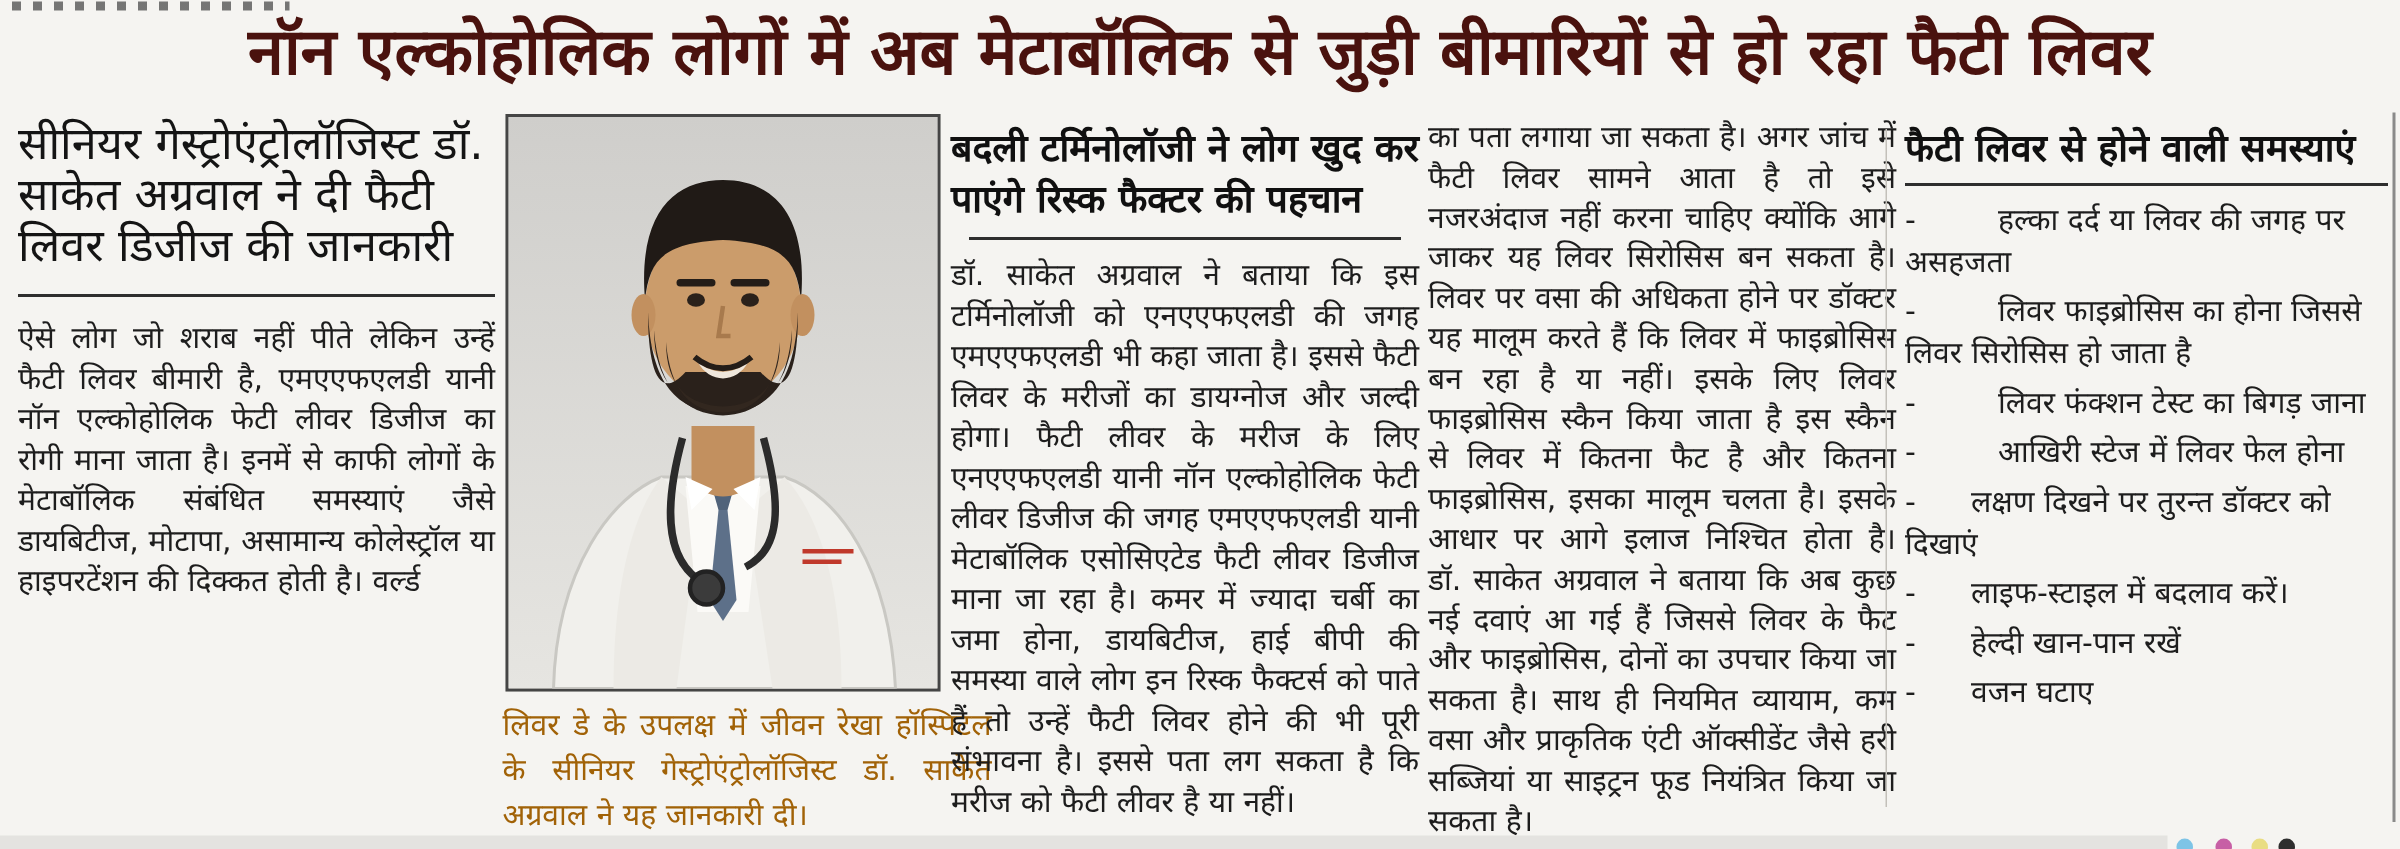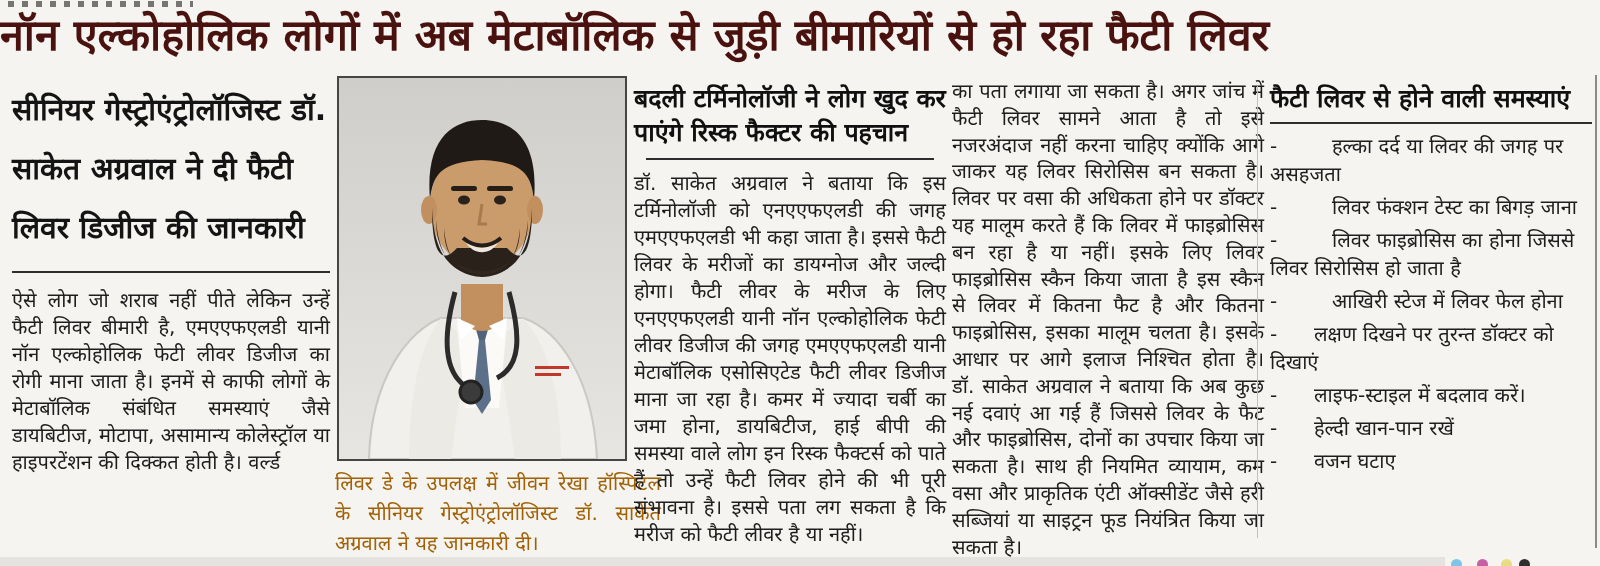--- a/index.html
+++ b/index.html
@@ -9,26 +9,26 @@
     font-family:"DejaVu Sans", sans-serif;
     color:#1b1b1b;
   }
   .crop-marks{
     position:absolute;left:8px;top:1px;width:185px;height:6px;
     background:repeating-linear-gradient(90deg,#4b4b4b 0 6px,transparent 6px 14px);
     opacity:.75;
   }
   .headline{
     position:absolute;top:4px;left:0;width:1600px;
-    text-align:left;font-weight:bold;font-size:43px;line-height:62px;
+    text-align:center;font-weight:bold;font-size:43px;line-height:62px;
     white-space:nowrap;color:#4a120e;
   }
   
   .col-left{position:absolute;left:12px;top:80px;width:318px;}
-  .col-left .subhead{font-size:30px;font-weight:bold;line-height:59px;color:#141414;}
+  .col-left .subhead{font-size:30px;font-weight:normal;line-height:34px;color:#141414;}
   .col-left .rule{border-top:2px solid #2e2e2e;margin-top:14px;margin-bottom:14px;width:100%;}
   .body-text{font-size:20px;line-height:27px;text-align:justify;color:#1d1d1d;}
   
   .photo-frame{
     position:absolute;left:337px;top:76px;width:290px;height:385px;
     border:2px solid #454545;background:#d9d8d4;box-sizing:border-box;
   }
   .photo-caption{
     position:absolute;left:335px;top:468px;width:326px;
     font-size:20px;line-height:30px;text-align:justify;color:#a16207;
@@ -140,22 +140,22 @@
 
 <div class="col3">
   <div class="body-text">का पता लगाया जा सकता है। अगर जांच में फैटी लिवर सामने आता है तो इसे नजरअंदाज नहीं करना चाहिए क्योंकि आगे जाकर यह लिवर सिरोसिस बन सकता है। लिवर पर वसा की अधिकता होने पर डॉक्टर यह मालूम करते हैं कि लिवर में फाइब्रोसिस बन रहा है या नहीं। इसके लिए लिवर फाइब्रोसिस स्कैन किया जाता है इस स्कैन से लिवर में कितना फैट है और कितना फाइब्रोसिस, इसका मालूम चलता है। इसके आधार पर आगे इलाज निश्चित होता है। डॉ. साकेत अग्रवाल ने बताया कि अब कुछ नई दवाएं आ गई हैं जिससे लिवर के फैट और फाइब्रोसिस, दोनों का उपचार किया जा सकता है। साथ ही नियमित व्यायाम, कम वसा और प्राकृतिक एंटी ऑक्सीडेंट जैसे हरी सब्जियां या साइट्रन फूड नियंत्रित किया जा सकता है।</div>
 </div>
 
 <div class="colr">
   <div class="sub-center">फैटी लिवर से होने वाली समस्याएं</div>
   <div class="rule-c"></div>
   <div class="list">
     <div class="li"><span class="dash w1">-</span><span>हल्का दर्द या लिवर की जगह पर असहजता</span></div>
+    <div class="li"><span class="dash w1">-</span><span>लिवर फाइब्रोसिस का होना जिससे लिवर सिरोसिस हो जाता है</span></div>
     <div class="li"><span class="dash w1">-</span><span>लिवर फंक्शन टेस्ट का बिगड़ जाना</span></div>
-    <div class="li"><span class="dash w1">-</span><span>लिवर फाइब्रोसिस का होना जिससे लिवर सिरोसिस हो जाता है</span></div>
     <div class="li"><span class="dash w1">-</span><span>आखिरी स्टेज में लिवर फेल होना</span></div>
   </div>
   <div class="list">
     <div class="li"><span class="dash w2">-</span><span>लक्षण दिखने पर तुरन्त डॉक्टर को दिखाएं</span></div>
     <div class="li"><span class="dash w2">-</span><span>लाइफ-स्टाइल में बदलाव करें।</span></div>
     <div class="li"><span class="dash w2">-</span><span>हेल्दी खान-पान रखें</span></div>
     <div class="li"><span class="dash w2">-</span><span>वजन घटाए</span></div>
 
   </div>
 </div>

